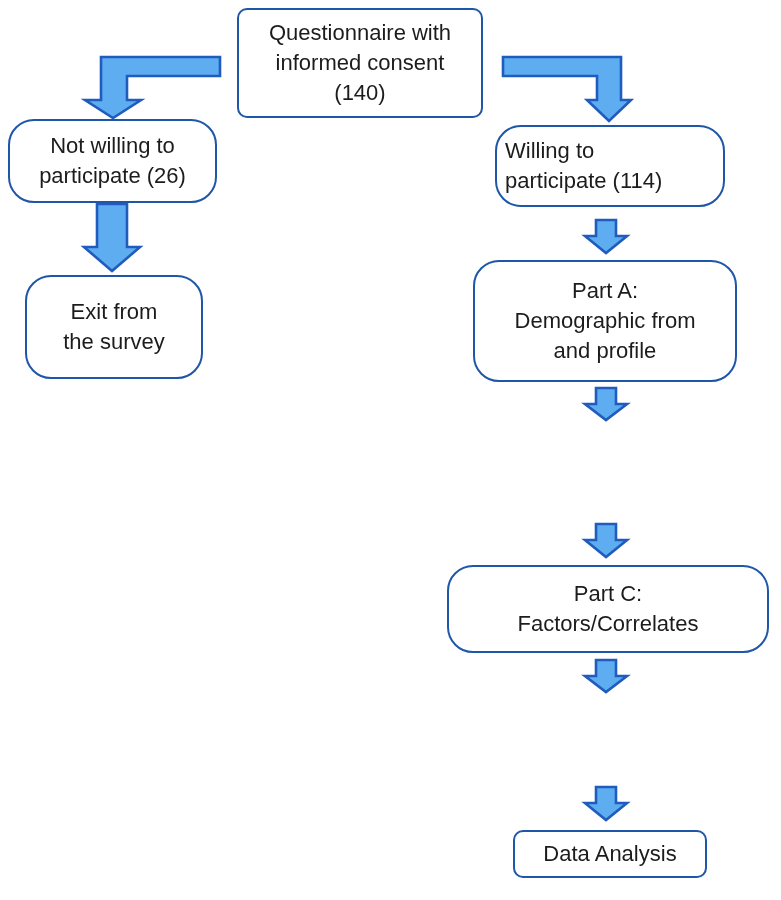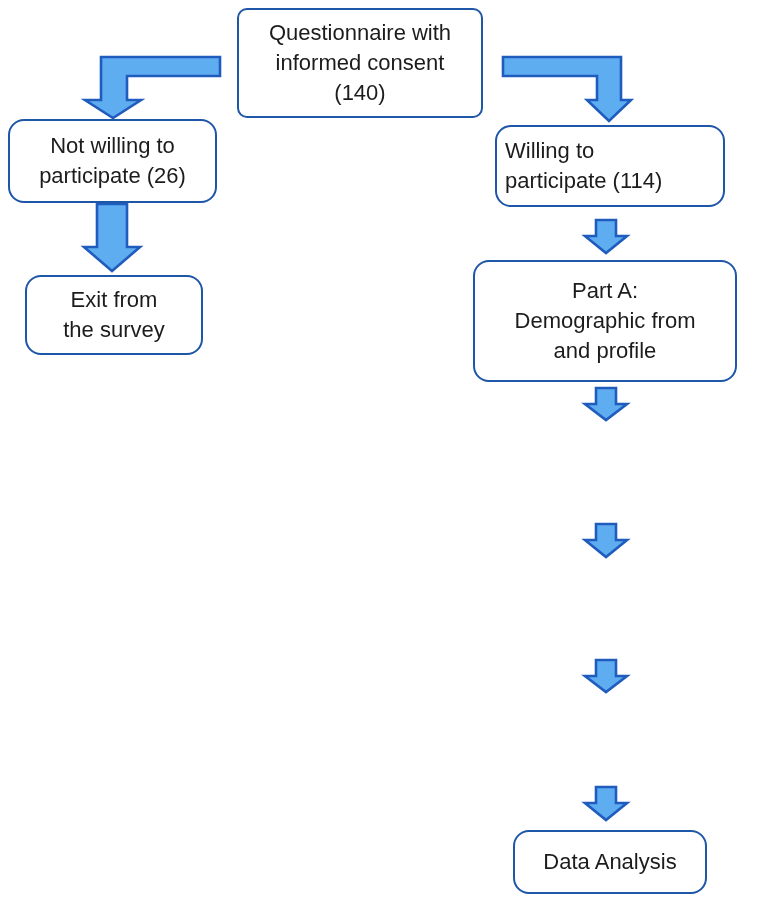--- a/index.html
+++ b/index.html
@@ -26,21 +26,21 @@
     fill: var(--arrow-fill, #5fadf1);
     stroke: var(--arrow-stroke, #1f5cbe);
     stroke-width: 2.6;
     stroke-linejoin: miter;
   }
   .node {
     position: absolute;
     box-sizing: border-box;
     background: #ffffff;
     border: 2.5px solid var(--box-border, #1e56a8);
-    border-radius: 16px;
+    border-radius: 26px;
     display: flex;
     align-items: center;
     justify-content: center;
     text-align: center;
   }
   .node .label {
     white-space: pre-line;
     font-size: 22px;
     line-height: 30px;
     color: var(--text, #1c1c1c);
@@ -79,36 +79,40 @@
     <span class="label">Questionnaire with
 informed consent
 (140)</span>
   </div>
 
   <div class="node" style="left:8px; top:119px; width:209px; height:84px;">
     <span class="label">Not willing to
 participate (26)</span>
   </div>
 
-  <div class="node" style="left:25px; top:275px; width:178px; height:80px;">
+  <div class="node" style="left:25px; top:275px; width:178px; height:104px;">
     <span class="label">Exit from
 the survey</span>
   </div>
 
   <div class="node align-left" style="left:495px; top:125px; width:230px; height:82px;">
     <span class="label">Willing to
 participate (114)</span>
   </div>
 
   <div class="node" style="left:473px; top:260px; width:264px; height:122px;">
     <span class="label">Part A:
 Demographic from
 and profile</span>
   </div>
 
 
+  <div class="node" style="left:447px; top:565px; width:322px; height:88px;">
+    <span class="label">Part C:
+Factors/Correlates</span>
+  </div>
 
 
-  <div class="node" style="left:513px; top:830px; width:194px; height:64px; border-radius:16px;text-align:center;">
+  <div class="node" style="left:513px; top:830px; width:194px; height:48px; border-radius:10px;text-align:center;">
     <span class="label">Data Analysis</span>
   </div>
 
 </div>
 
 </body></html>

